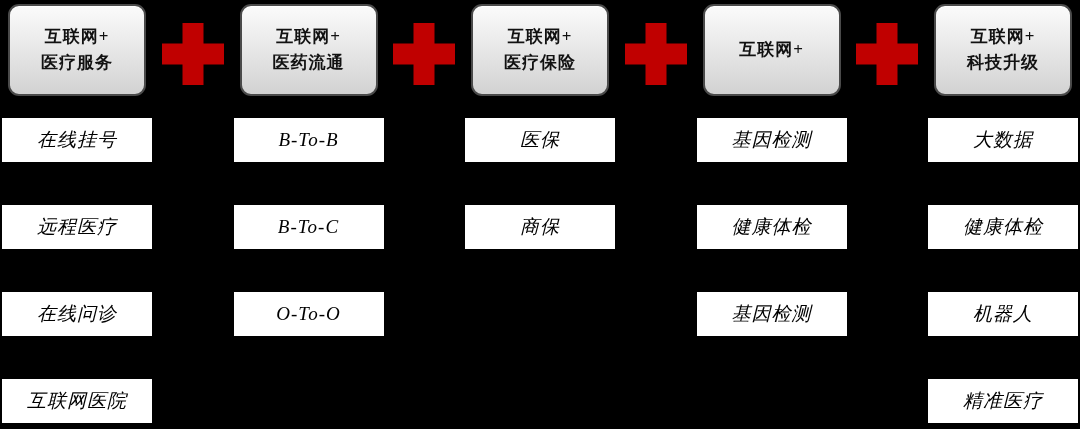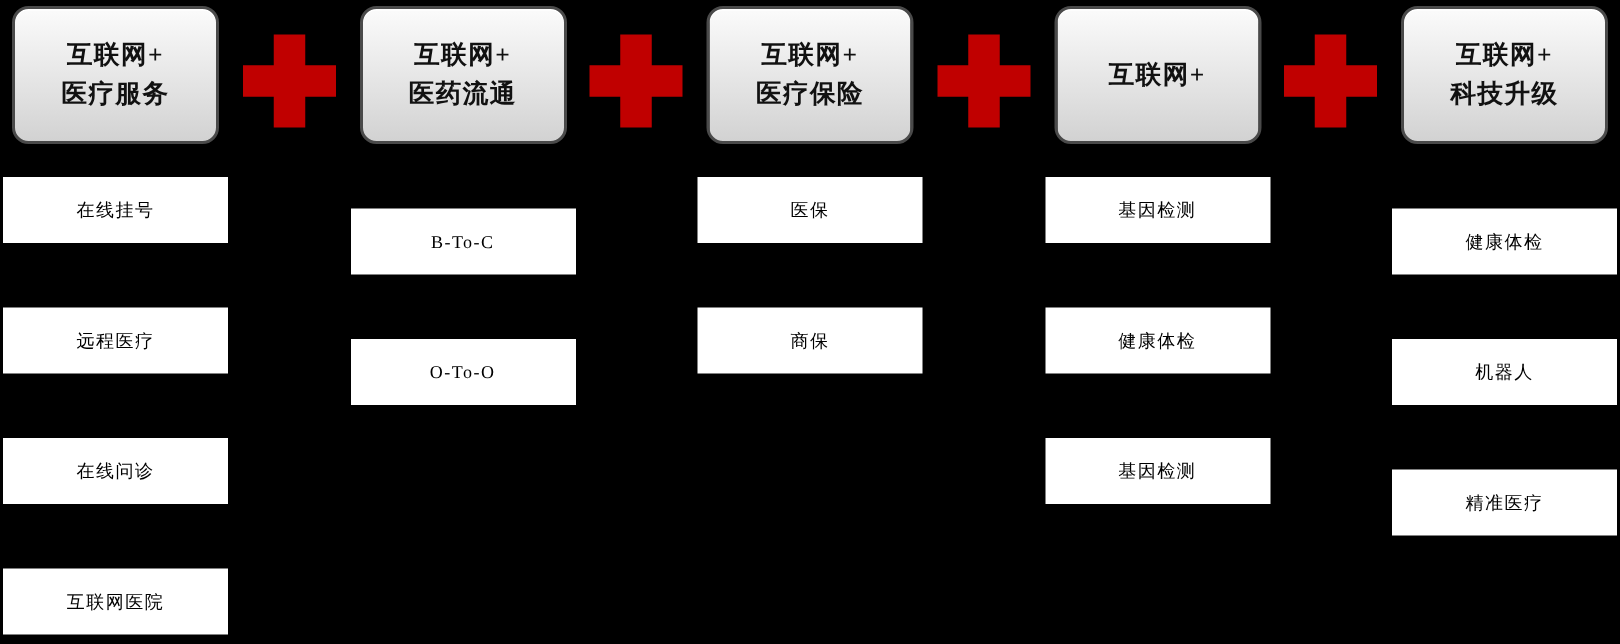--- a/index.html
+++ b/index.html
@@ -48,23 +48,24 @@
   }
   .item-box {
     width: 150px;
     height: 44px;
     background: var(--box-bg);
     color: var(--box-text);
     display: flex;
     align-items: center;
     justify-content: center;
     text-align: center;
-    font-size: 12px;
+    font-size: 19px;
     letter-spacing: 1px;
     margin-top: 43px;
+    font-style: italic;
   }
   .item-box.first { margin-top: 22px; }
   .cross {
     position: relative;
     width: 62px;
     height: 62px;
     margin-top: 19px;
     flex-shrink: 0;
   }
   .cross .bar-h {
@@ -101,20 +102,21 @@
   <div class="cross">
     <span class="bar-h"></span>
     <span class="bar-v"></span>
   </div>
 
   <div class="column">
     <div class="header-box">
       <span>互联网+</span>
       <span>医药流通</span>
     </div>
+    <div class="item-box first">B-To-B</div>
     <div class="item-box">B-To-C</div>
     <div class="item-box">O-To-O</div>
   </div>
 
   <div class="cross">
     <span class="bar-h"></span>
     <span class="bar-v"></span>
   </div>
 
   <div class="column">
@@ -143,18 +145,19 @@
   <div class="cross">
     <span class="bar-h"></span>
     <span class="bar-v"></span>
   </div>
 
   <div class="column">
     <div class="header-box">
       <span>互联网+</span>
       <span>科技升级</span>
     </div>
+    <div class="item-box first">大数据</div>
     <div class="item-box">健康体检</div>
     <div class="item-box">机器人</div>
     <div class="item-box">精准医疗</div>
   </div>
 
 </div>
 
 </body></html>

